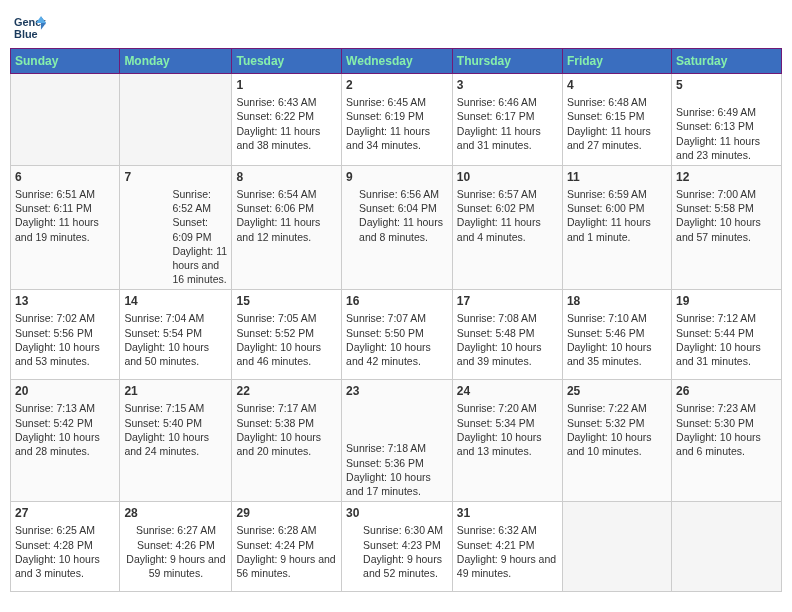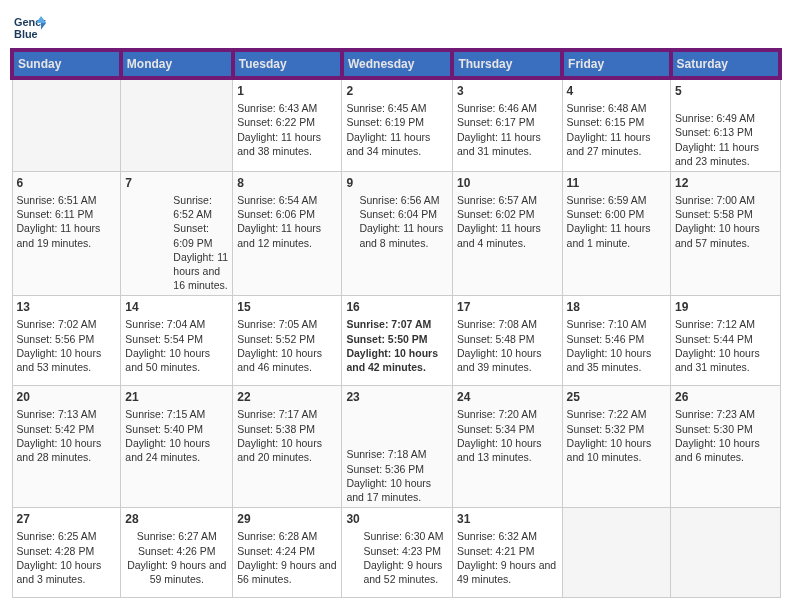--- a/index.html
+++ b/index.html
@@ -40,26 +40,26 @@
       font-size: 15px;
       color: #444;
     }
     table {
       width: 100%;
       border-collapse: collapse;
       font-size: 11px;
     }
     th {
       background-color: #3a6ebf;
-      color: #e5e5e5;
+      color: #86efac;
       font-weight: bold;
       font-size: 12px;
       padding: 5px 4px;
       text-align: left;
-      border: 4px solid #701a75;
+      border: 1px solid #701a75;
     }
     td {
       border: 1px solid #ccc;
       vertical-align: top;
       padding: 3px 4px;
       width: 113px;
       min-height: 70px;
       height: 90px;
       background: #fff;
       color: #333;
@@ -205,21 +205,21 @@
 Daylight: 10 hours and 50 minutes.</div>
         </td>
         <td>
           <span class="day-num">15</span>
           <div class="day-detail" style="white-space: pre-line;">Sunrise: 7:05 AM
 Sunset: 5:52 PM
 Daylight: 10 hours and 46 minutes.</div>
         </td>
         <td>
           <span class="day-num">16</span>
-          <div class="day-detail" style="white-space: pre-line; font-weight: bold;">Sunrise: 7:07 AM
+          <div class="day-detail" style="white-space: pre-line;">Sunrise: 7:07 AM
 Sunset: 5:50 PM
 Daylight: 10 hours and 42 minutes.</div>
         </td>
         <td>
           <span class="day-num">17</span>
           <div class="day-detail" style="white-space: pre-line;">Sunrise: 7:08 AM
 Sunset: 5:48 PM
 Daylight: 10 hours and 39 minutes.</div>
         </td>
         <td>

